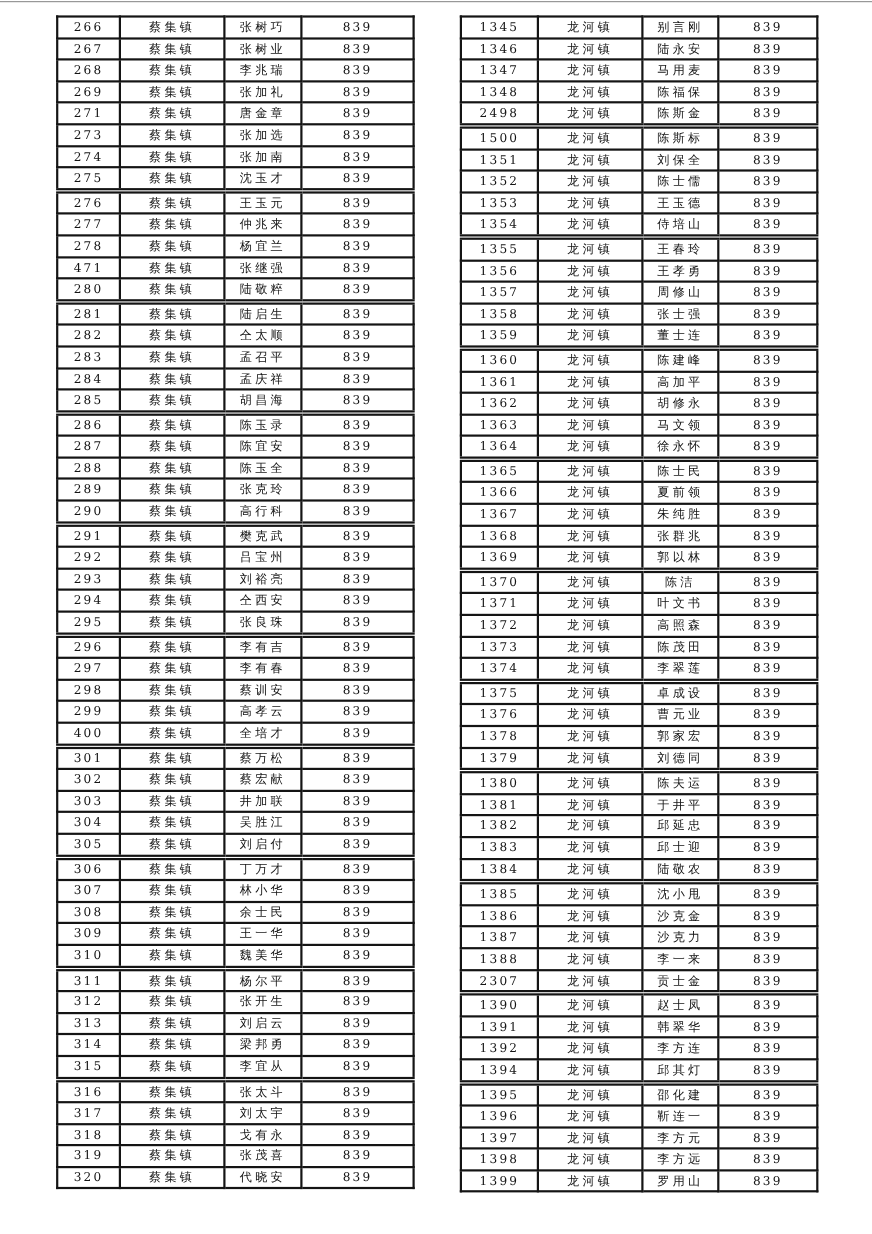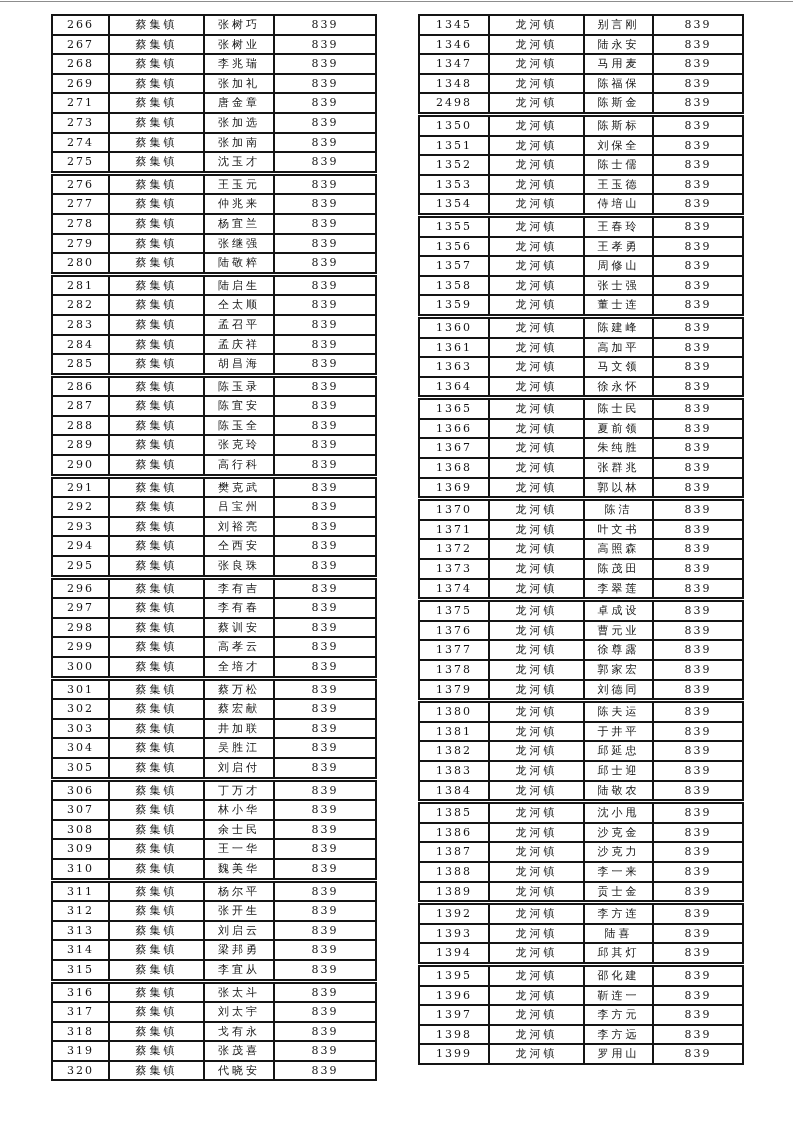--- a/index.html
+++ b/index.html
@@ -105,21 +105,21 @@
           <td class="cjk">仲兆来</td>
           <td class="num">839</td>
         </tr>
         <tr>
           <td class="num">278</td>
           <td class="cjk">蔡集镇</td>
           <td class="cjk">杨宜兰</td>
           <td class="num">839</td>
         </tr>
         <tr>
-          <td class="num">279</td>
+          <td class="num">471</td>
           <td class="cjk">蔡集镇</td>
           <td class="cjk">张继强</td>
           <td class="num">839</td>
         </tr>
         <tr class="group-end">
           <td class="num">280</td>
           <td class="cjk">蔡集镇</td>
           <td class="cjk">陆敬粹</td>
           <td class="num">839</td>
         </tr>
@@ -231,21 +231,21 @@
           <td class="cjk">蔡训安</td>
           <td class="num">839</td>
         </tr>
         <tr>
           <td class="num">299</td>
           <td class="cjk">蔡集镇</td>
           <td class="cjk">高孝云</td>
           <td class="num">839</td>
         </tr>
         <tr class="group-end">
-          <td class="num">300</td>
+          <td class="num">400</td>
           <td class="cjk">蔡集镇</td>
           <td class="cjk">全培才</td>
           <td class="num">839</td>
         </tr>
         <tr>
           <td class="num">301</td>
           <td class="cjk">蔡集镇</td>
           <td class="cjk">蔡万松</td>
           <td class="num">839</td>
         </tr>
@@ -400,21 +400,21 @@
           <td class="cjk">陈福保</td>
           <td class="num">839</td>
         </tr>
         <tr class="group-end">
           <td class="num">2498</td>
           <td class="cjk">龙河镇</td>
           <td class="cjk">陈斯金</td>
           <td class="num">839</td>
         </tr>
         <tr>
-          <td class="num">1350</td>
+          <td class="num">1500</td>
           <td class="cjk">龙河镇</td>
           <td class="cjk">陈斯标</td>
           <td class="num">839</td>
         </tr>
         <tr>
           <td class="num">1351</td>
           <td class="cjk">龙河镇</td>
           <td class="cjk">刘保全</td>
           <td class="num">839</td>
         </tr>
@@ -472,20 +472,26 @@
           <td class="cjk">陈建峰</td>
           <td class="num">839</td>
         </tr>
         <tr>
           <td class="num">1361</td>
           <td class="cjk">龙河镇</td>
           <td class="cjk">高加平</td>
           <td class="num">839</td>
         </tr>
         <tr>
+          <td class="num">1362</td>
+          <td class="cjk">龙河镇</td>
+          <td class="cjk">胡修永</td>
+          <td class="num">839</td>
+        </tr>
+        <tr>
           <td class="num">1363</td>
           <td class="cjk">龙河镇</td>
           <td class="cjk">马文领</td>
           <td class="num">839</td>
         </tr>
         <tr class="group-end">
           <td class="num">1364</td>
           <td class="cjk">龙河镇</td>
           <td class="cjk">徐永怀</td>
           <td class="num">839</td>
@@ -556,26 +562,20 @@
           <td class="cjk">卓成设</td>
           <td class="num">839</td>
         </tr>
         <tr>
           <td class="num">1376</td>
           <td class="cjk">龙河镇</td>
           <td class="cjk">曹元业</td>
           <td class="num">839</td>
         </tr>
         <tr>
-          <td class="num">1377</td>
-          <td class="cjk">龙河镇</td>
-          <td class="cjk">徐尊露</td>
-          <td class="num">839</td>
-        </tr>
-        <tr>
           <td class="num">1378</td>
           <td class="cjk">龙河镇</td>
           <td class="cjk">郭家宏</td>
           <td class="num">839</td>
         </tr>
         <tr class="group-end">
           <td class="num">1379</td>
           <td class="cjk">龙河镇</td>
           <td class="cjk">刘德同</td>
           <td class="num">839</td>
@@ -628,35 +628,41 @@
           <td class="cjk">沙克力</td>
           <td class="num">839</td>
         </tr>
         <tr>
           <td class="num">1388</td>
           <td class="cjk">龙河镇</td>
           <td class="cjk">李一来</td>
           <td class="num">839</td>
         </tr>
         <tr class="group-end">
-          <td class="num">1389</td>
+          <td class="num">2307</td>
           <td class="cjk">龙河镇</td>
           <td class="cjk">贡士金</td>
           <td class="num">839</td>
         </tr>
         <tr>
+          <td class="num">1390</td>
+          <td class="cjk">龙河镇</td>
+          <td class="cjk">赵士凤</td>
+          <td class="num">839</td>
+        </tr>
+        <tr>
+          <td class="num">1391</td>
+          <td class="cjk">龙河镇</td>
+          <td class="cjk">韩翠华</td>
+          <td class="num">839</td>
+        </tr>
+        <tr>
           <td class="num">1392</td>
           <td class="cjk">龙河镇</td>
           <td class="cjk">李方连</td>
-          <td class="num">839</td>
-        </tr>
-        <tr>
-          <td class="num">1393</td>
-          <td class="cjk">龙河镇</td>
-          <td class="cjk">陆喜</td>
           <td class="num">839</td>
         </tr>
         <tr class="group-end">
           <td class="num">1394</td>
           <td class="cjk">龙河镇</td>
           <td class="cjk">邱其灯</td>
           <td class="num">839</td>
         </tr>
         <tr>
           <td class="num">1395</td>

